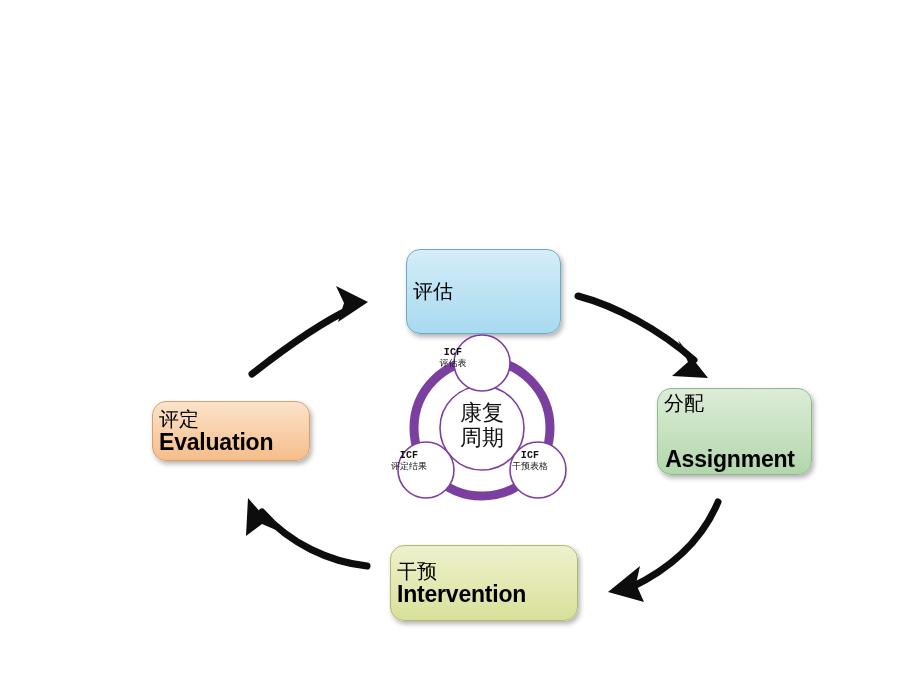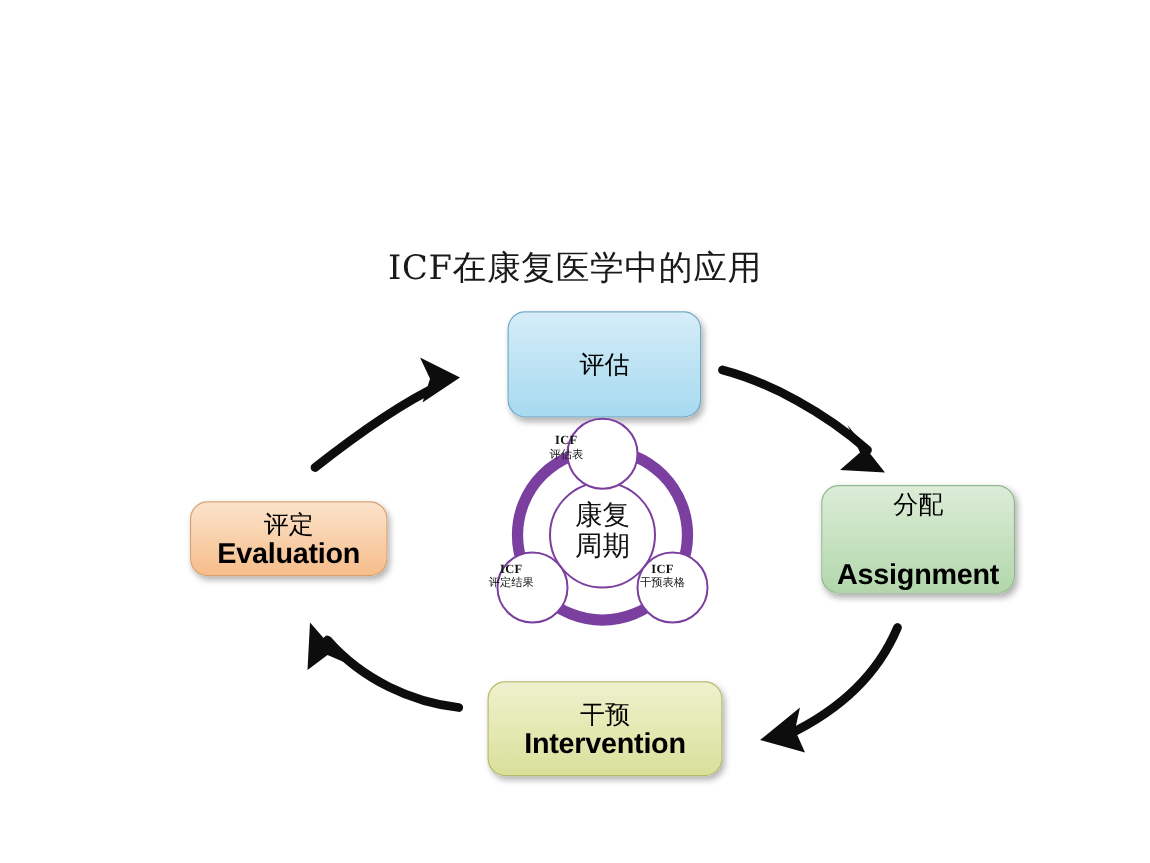--- a/index.html
+++ b/index.html
@@ -49,21 +49,21 @@
     letter-spacing: 0.5px;
   }
 
   
   .stage-box {
     position: absolute;
     box-sizing: border-box;
     border-radius: 14px;
     display: flex;
     flex-direction: column;
-    align-items: center;
+    align-items: flex-start;
     justify-content: center;
     text-align: center;
     box-shadow: 2px 3px 5px rgba(0,0,0,0.30);
     padding: 4px 6px;
   }
   .stage-cn {
     font-family: "DejaVu Sans", "Liberation Sans", sans-serif;
     font-size: 20px;
     font-weight: 400;
     line-height: 1.12;
@@ -141,21 +141,21 @@
   }
   #cycle-wheel svg { display: block; }
 
   .node-text {
     position: absolute;
     text-align: center;
     line-height: 1.05;
     pointer-events: none;
   }
   .node-icf {
-    font-family: Liberation Serif, serif;
+    font-family: Liberation Mono, monospace;
     font-size: 10px;
     font-weight: bold;
     color: #111;
     letter-spacing: 0.2px;
   }
   .node-cn {
     font-family: Liberation Sans, sans-serif;
     font-size: 9px;
     font-weight: 400;
     color: #111;
@@ -176,21 +176,20 @@
     color: #111;
     pointer-events: none;
   }
 </style>
 </head>
 <body>
 
 <div id="slide">
 
 
-  <div class="diagram-subtitle">ICF在康复医学中的应用</div>
 
   <div class="stage-box" id="box-assessment">
     <div class="stage-cn">评估</div>
   </div>
 
   <div class="stage-box" id="box-assignment">
     <div class="stage-cn">分配</div>
     <div class="stage-en">Assignment</div>
   </div>
 

